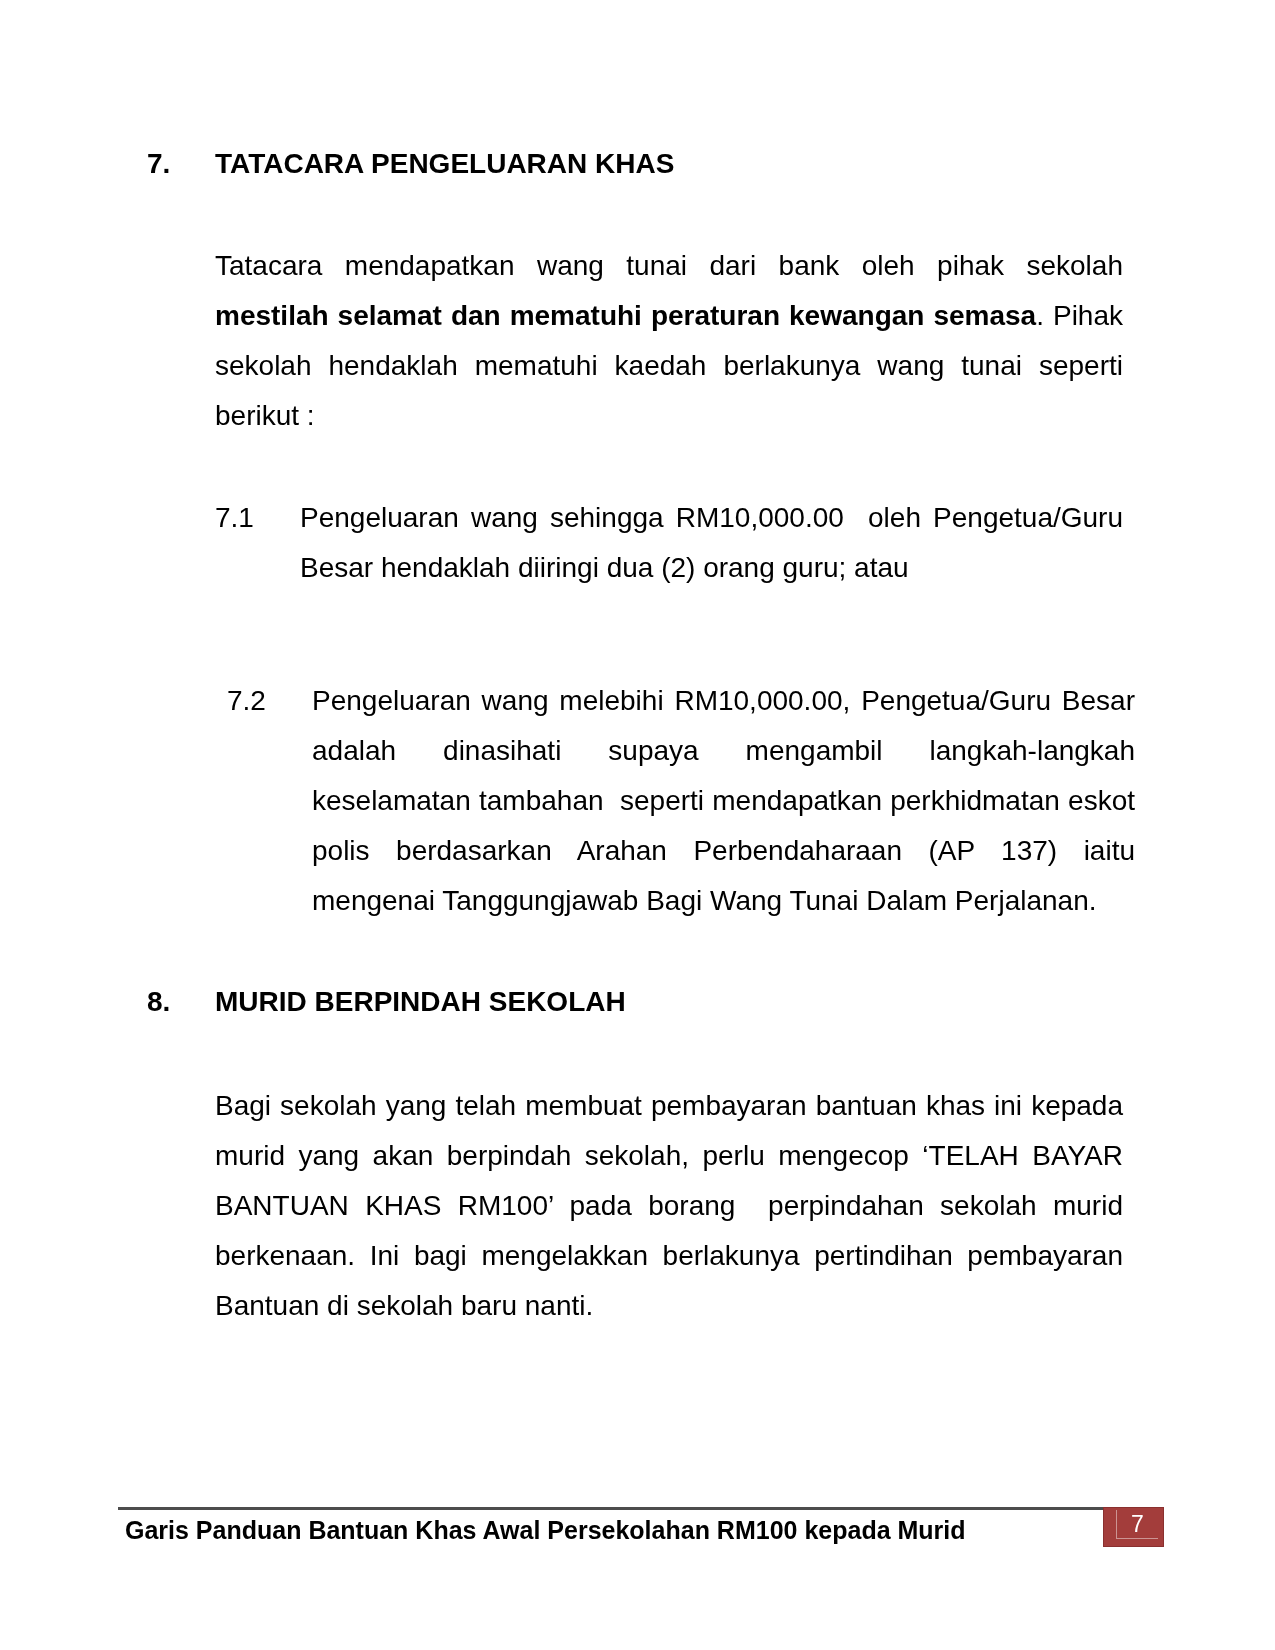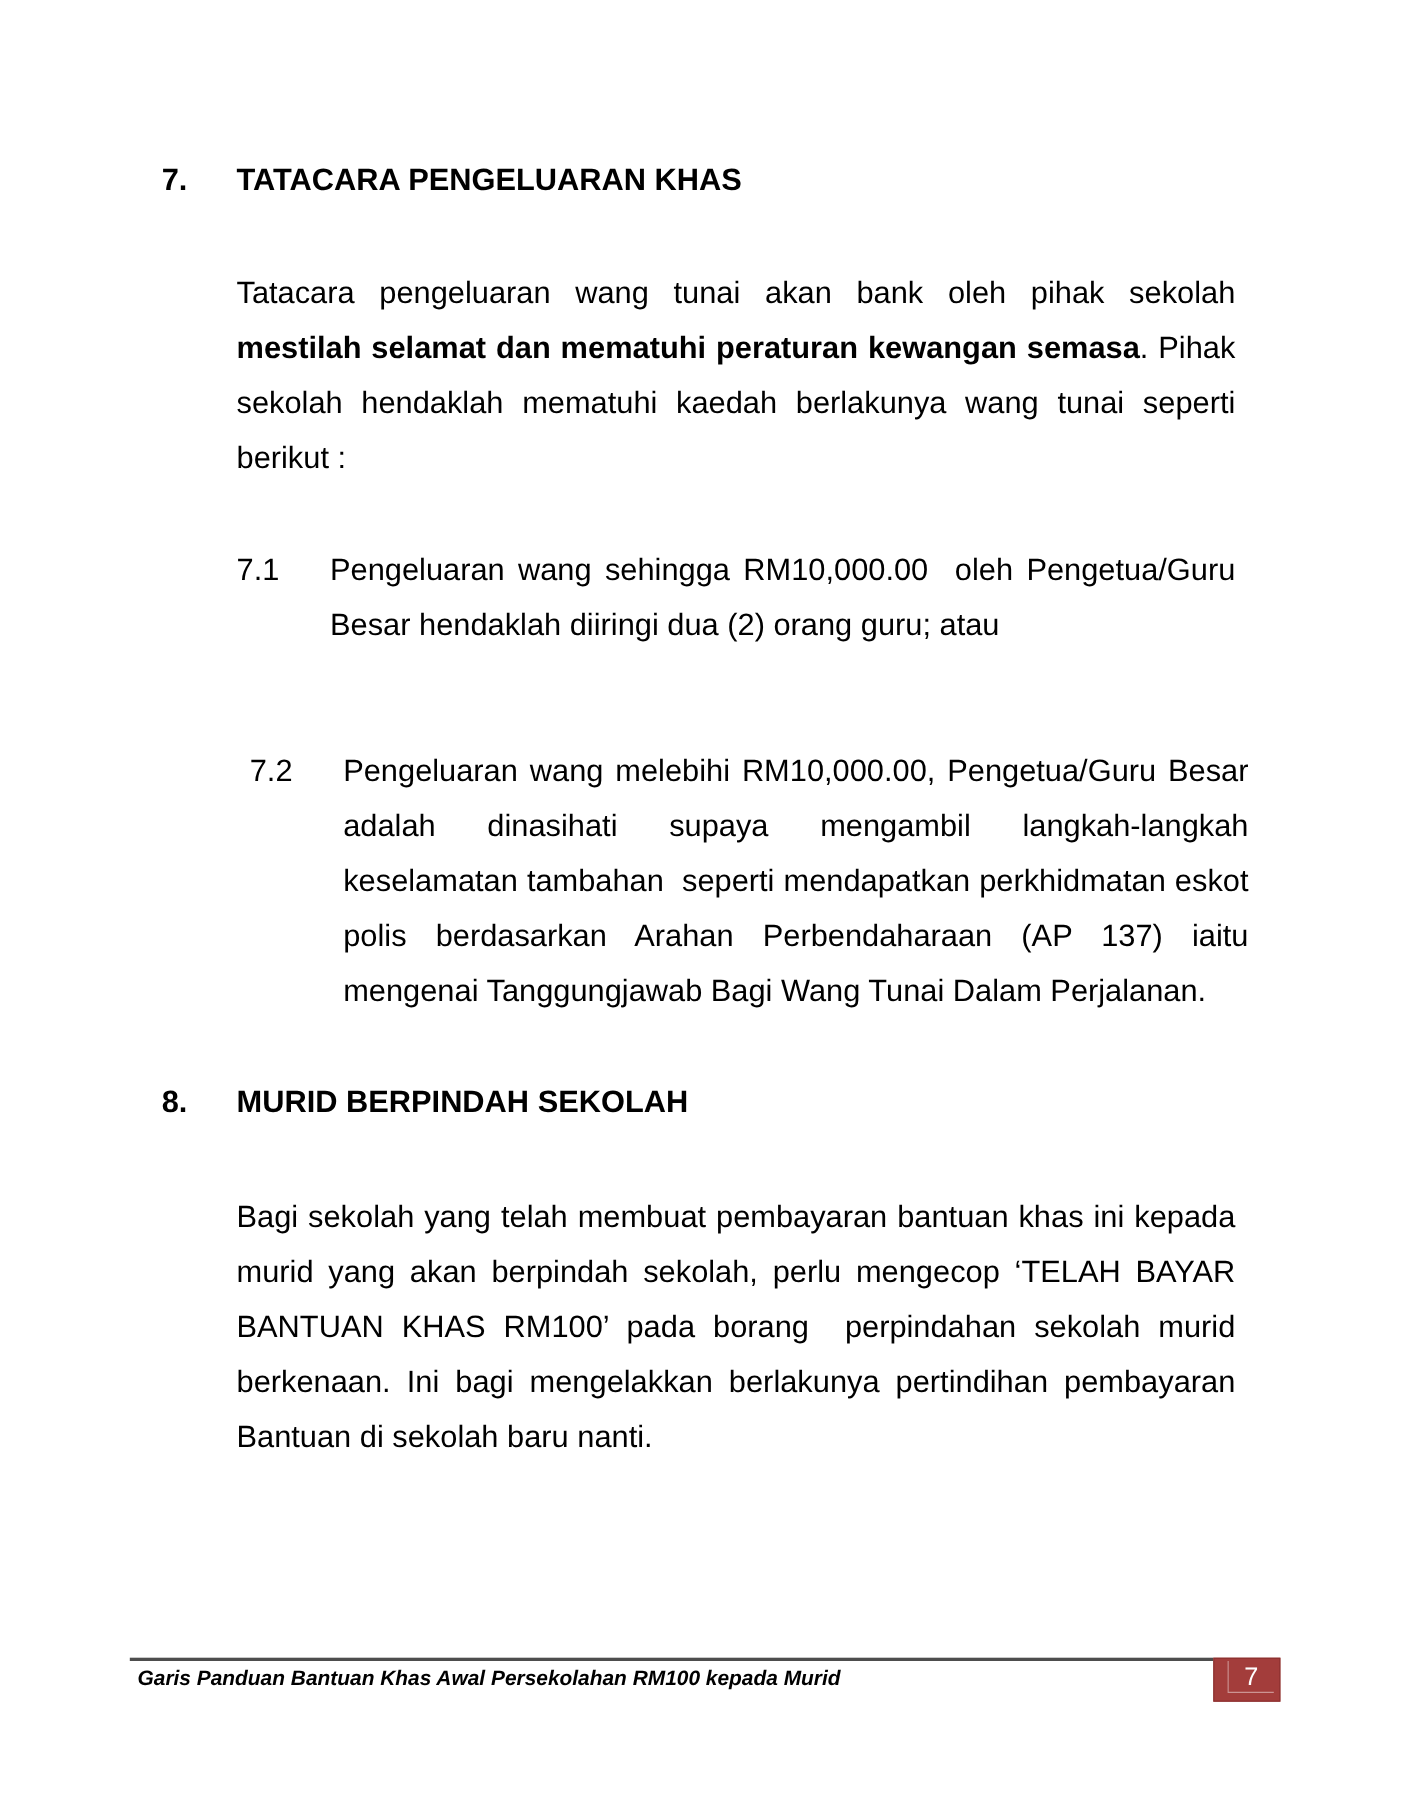--- a/index.html
+++ b/index.html
@@ -69,23 +69,22 @@
     left: 118px;
     top: 1507px;
     width: 985px;
     height: 3px;
     background: #4d4d4d;
   }
   .footer-text {
     position: absolute;
     left: 125px;
     top: 1516px;
-    font-size: 19px;
+    font-size: 25px;
     font-weight: 700;
-    font-style: italic;
     white-space: nowrap;
   }
   .page-num-box {
     position: absolute;
     left: 1103px;
     top: 1507px;
     width: 61px;
     height: 40px;
     box-sizing: border-box;
     background: #a33d3b;
@@ -110,21 +109,21 @@
 </head>
 <body>
 
 <div class="page">
 
   <div class="heading-row" id="h7">
     <span class="heading-num">7.</span>
     <span class="heading-title">TATACARA PENGELUARAN KHAS</span>
   </div>
 
-  <div class="para" id="p1"><span>Tatacara pengeluaran wang tunai akan bank oleh pihak sekolah </span><b>mestilah selamat dan mematuhi peraturan kewangan semasa</b><span>. Pihak sekolah hendaklah mematuhi kaedah berlakunya wang tunai seperti berikut :</span></div>
+  <div class="para" id="p1"><span>Tatacara mendapatkan wang tunai dari bank oleh pihak sekolah </span><b>mestilah selamat dan mematuhi peraturan kewangan semasa</b><span>. Pihak sekolah hendaklah mematuhi kaedah berlakunya wang tunai seperti berikut :</span></div>
 
   <div class="list-item" id="i71">
     <span class="item-num">7.1</span>
     <span class="item-text">Pengeluaran wang sehingga RM10,000.00  oleh Pengetua/Guru Besar hendaklah diiringi dua (2) orang guru; atau</span>
   </div>
 
   <div class="list-item" id="i72">
     <span class="item-num">7.2</span>
     <span class="item-text">Pengeluaran wang melebihi RM10,000.00, Pengetua/Guru Besar adalah dinasihati supaya mengambil langkah-langkah keselamatan tambahan  seperti mendapatkan perkhidmatan eskot polis berdasarkan Arahan Perbendaharaan (AP 137) iaitu mengenai Tanggungjawab Bagi Wang Tunai Dalam Perjalanan.</span>
   </div>

